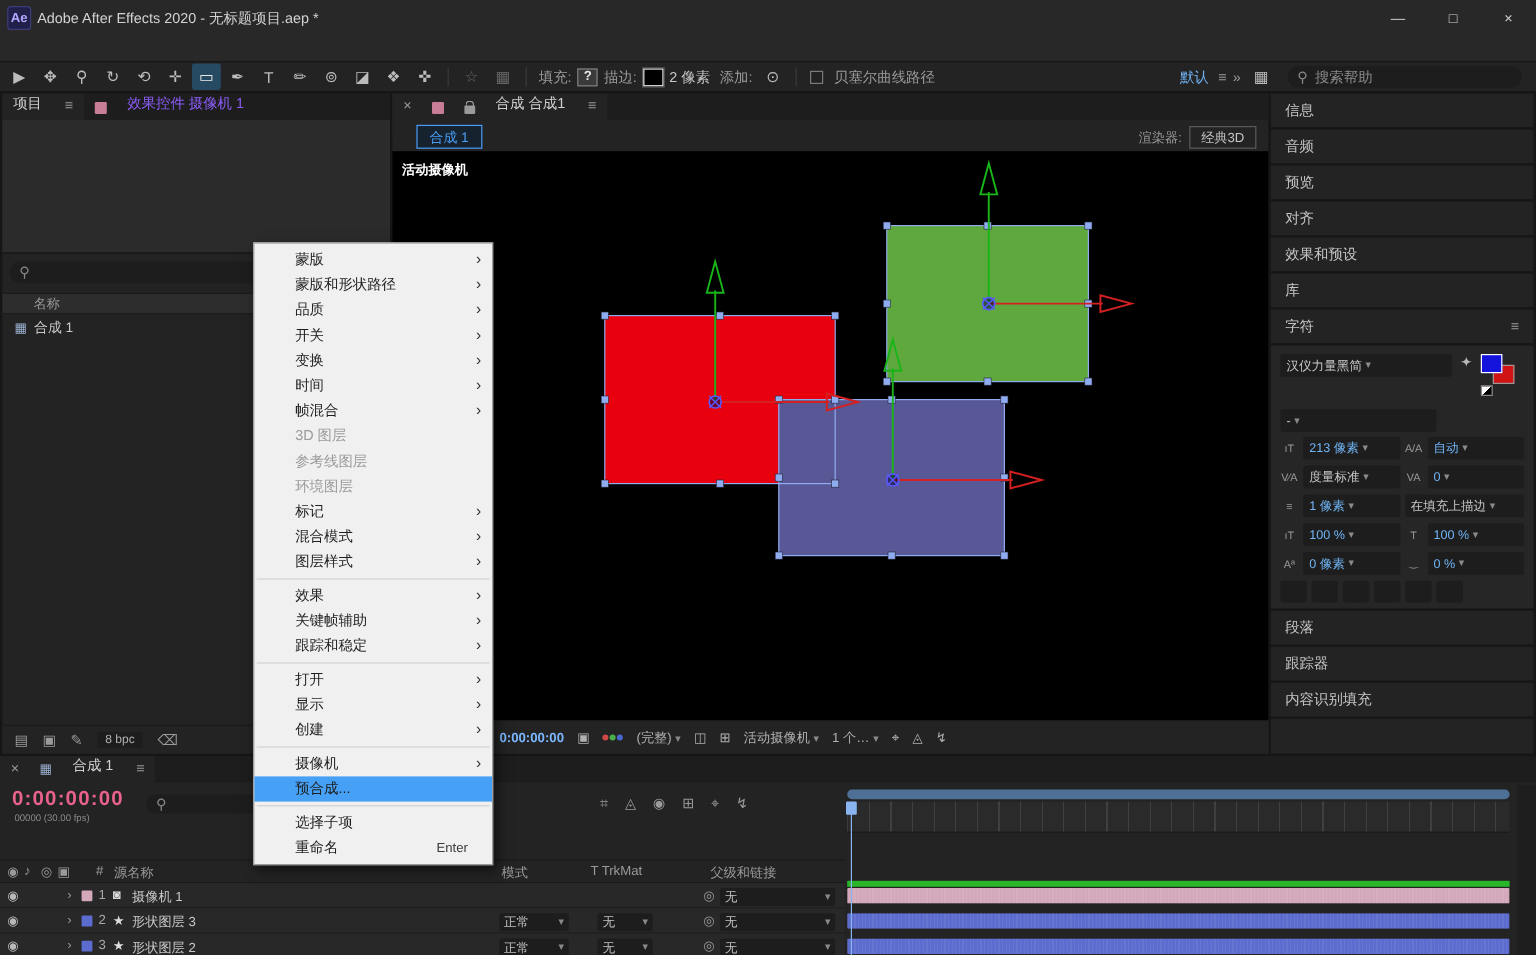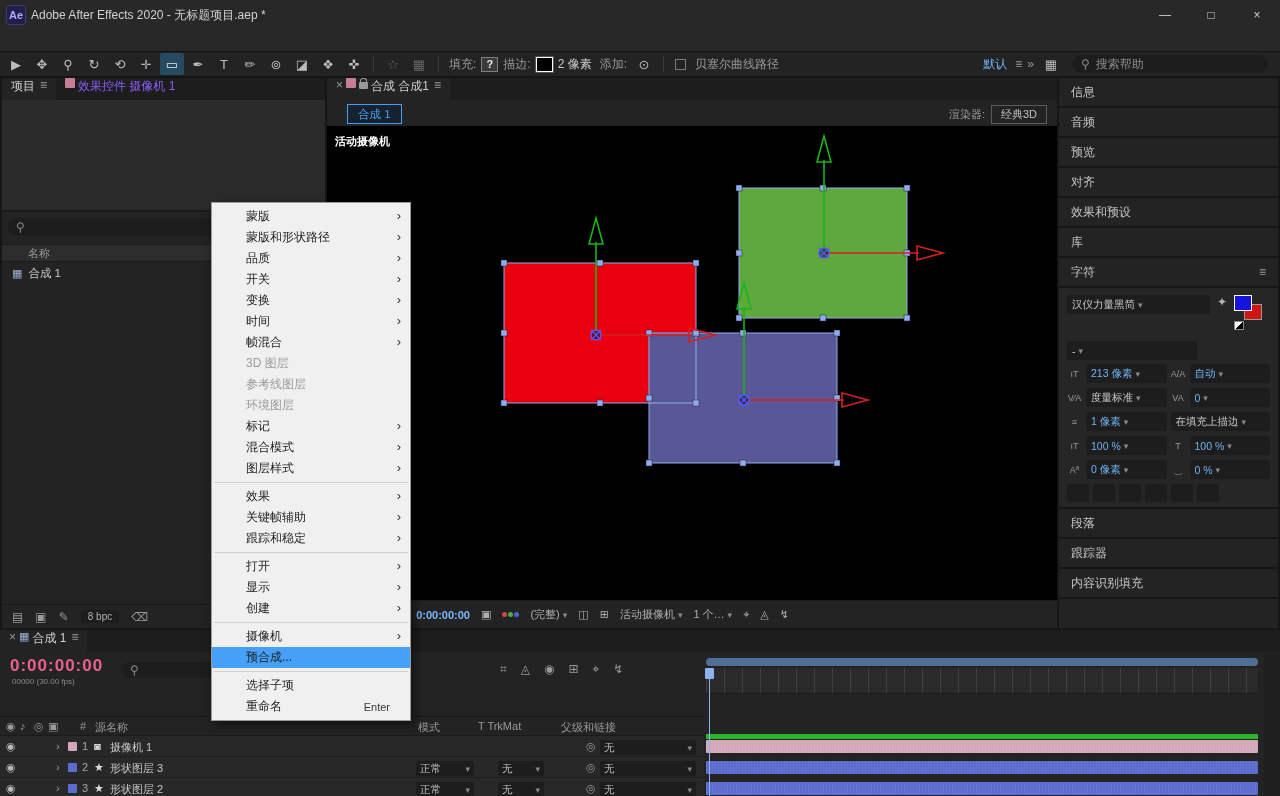--- a/index.html
+++ b/index.html
@@ -31,21 +31,21 @@
   .stroke-swatch{width:17px;height:15px;background:#000;border:1px solid #fff;outline:1px solid #555}
   .tb-value{color:#c8c8c8;margin:0 3px}
   .checkbox{width:11px;height:11px;border:1px solid #7a7a7a;background:#222;margin:0 4px}
   .tb-spacer{flex:1}
   .ws-label{color:var(--value-blue);margin-right:4px}
   .searchbox{display:flex;align-items:center;gap:6px;background:#1d1d1d;border-radius:9px;height:18px;padding:0 8px;color:#8a8a8a}
   .searchbox.help{width:195px;margin:0 8px}
 
   
   .tabsbar{height:22px;background:#1d1d1d;display:flex;align-items:stretch}
-  .ptab{display:flex;align-items:flex-start;gap:3px;padding:0 9px;color:#cfcfcf;background:#232323}
+  .ptab{display:flex;align-items:flex-end;gap:17px;padding:17px 9px;color:#cfcfcf;background:#232323}
   .ptab.inactive{background:#1d1d1d;color:#8b5cf6}
   .sw{width:10px;height:10px;border-radius:1px}
   .sw.pink{background:#c87d96}
   .hamb{color:#9a9a9a;margin-left:2px}
   .xclose{color:#9a9a9a}
   .lock-ic{position:relative;width:9px;height:7px;background:#9a9a9a;border-radius:1px;margin-top:4px}
   .lock-ic::before{content:"";position:absolute;left:1px;top:-4px;width:5px;height:4px;border:1.5px solid #9a9a9a;border-bottom:none;border-radius:3px 3px 0 0}
 
   
   .project{position:absolute;left:2px;top:78px;width:323px;height:550px;background:#232323}
@@ -546,22 +546,22 @@
       </span>
 
       <div class="tl-hdr">
         <span style="left:6px">◉</span>
         <span style="left:20px">♪</span>
         <span style="left:34px">◎</span>
         <span style="left:48px">▣</span>
         <span style="left:80px">#</span>
         <span style="left:95px">源名称</span>
         <span style="left:418px">模式</span>
-        <span style="left:478px">T TrkMat</span>
-        <span style="left:561px">父级和链接</span>
+        <span style="left:492px">T TrkMat</span>
+        <span style="left:592px">父级和链接</span>
       </div>
 
       <div class="tl-row" style="top:82px">
         <span class="r-eye">◉</span>
         <span class="r-exp">›</span>
         <i class="lab pink"></i>
         <span class="r-num">1</span>
         <span class="r-ic">◙</span>
         <span class="r-name">摄像机 1</span>
         <span class="whip">◎</span>

